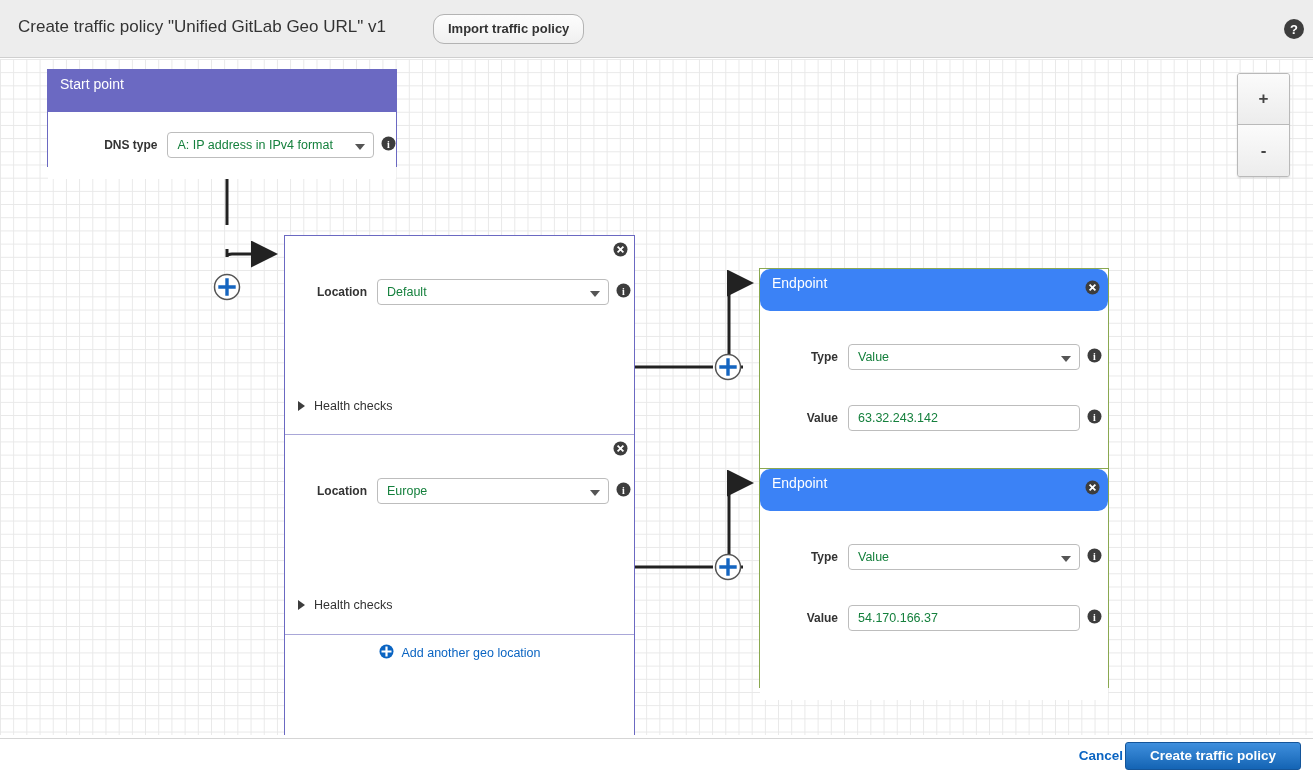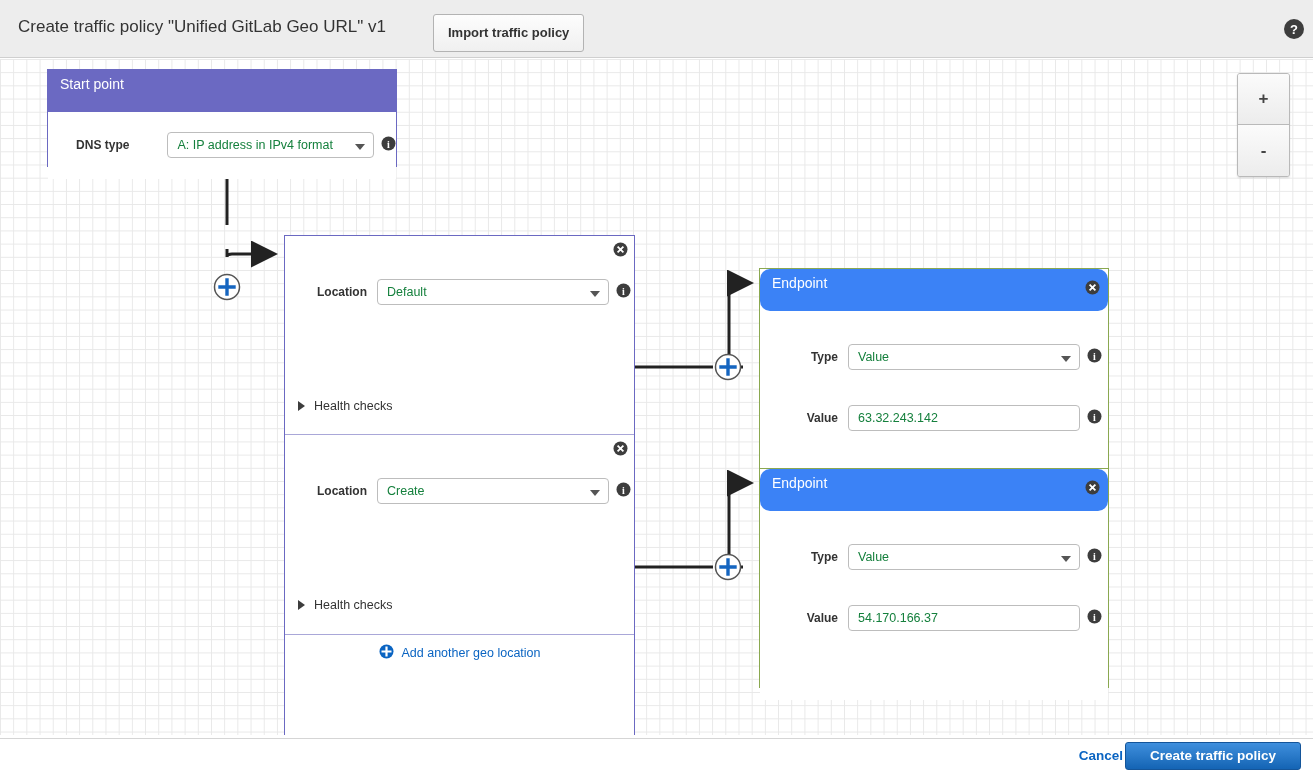--- a/index.html
+++ b/index.html
@@ -28,28 +28,28 @@
   #page-title {
     position: absolute;
     left: 18px; top: 17px;
     font-size: 17px;
     color: #333333;
     white-space: nowrap;
   }
   #import-btn {
     position: absolute;
     left: 433px; top: 14px;
-    height: 38px;
+    height: 30px;
     padding: 0 14px;
     font-size: 13px;
     font-weight: bold;
     color: #333333;
     background: linear-gradient(to bottom, #fdfdfd 0%, #f0f0f0 100%);
     border: 1px solid #b3b3b3;
-    border-radius: 3px;
+    border-radius: 11px;
     cursor: pointer;
     line-height: 28px;
     font-family: "Liberation Sans", sans-serif;
   }
   #help-icon {
     position: absolute;
     right: 8px; top: 18px;
     width: 22px; height: 22px;
     cursor: pointer;
   }
@@ -286,21 +286,21 @@
       <path d="M14,7 L14,21 M7,14 L21,14" stroke="#1565c0" stroke-width="3.4" stroke-linecap="square"></path>
     </svg>
   </span>
 
   <div class="node purple" id="start-point" style="left:47px; top:10px; width:350px; height:98px;">
     <div class="node-header">
       <span>Start point</span>
     </div>
     <div class="node-body" style="height:67px;">
       <div class="field-row" style="position:absolute; left:0; top:20px; width:100%;">
-        <div class="field-label" style="width:118px;text-align:center;">DNS type</div>
+        <div class="field-label" style="width:118px;">DNS type</div>
         <div class="control" style="width:220px; margin-left:10px;">
           <span>A: IP address in IPv4 format</span>
           <span class="caret"></span>
         </div>
         <span class="info-icon">
           <svg width="15" height="15" viewBox="0 0 15 15">
             <circle cx="7.5" cy="7.5" r="7" fill="#3d3d3d"></circle>
             <text x="7.5" y="11.5" font-size="10" font-weight="bold" fill="#ffffff" text-anchor="middle" font-family="Liberation Serif, serif">i</text>
           </svg>
         </span>
@@ -339,21 +339,21 @@
     <div class="geo-section geo-divider" style="height:199px;">
       <span style="position:absolute; right:6px; top:6px;">
         <svg width="15" height="15" viewBox="0 0 15 15">
           <circle cx="7.5" cy="7.5" r="7" fill="#3d3d3d"></circle>
           <path d="M4.6,4.6 L10.4,10.4 M10.4,4.6 L4.6,10.4" stroke="#ffffff" stroke-width="1.8"></path>
         </svg>
       </span>
       <div class="field-row" style="position:absolute; left:0; top:43px; width:100%;">
         <div class="field-label" style="width:82px;">Location</div>
         <div class="control" style="width:232px; margin-left:10px;">
-          <span>Create</span>
+          <span>Europe</span>
           <span class="caret"></span>
         </div>
         <span class="info-icon">
           <svg width="15" height="15" viewBox="0 0 15 15">
             <circle cx="7.5" cy="7.5" r="7" fill="#3d3d3d"></circle>
             <text x="7.5" y="11.5" font-size="10" font-weight="bold" fill="#ffffff" text-anchor="middle" font-family="Liberation Serif, serif">i</text>
           </svg>
         </span>
       </div>
       <div class="health-row" style="position:absolute; left:13px; top:163px;">

